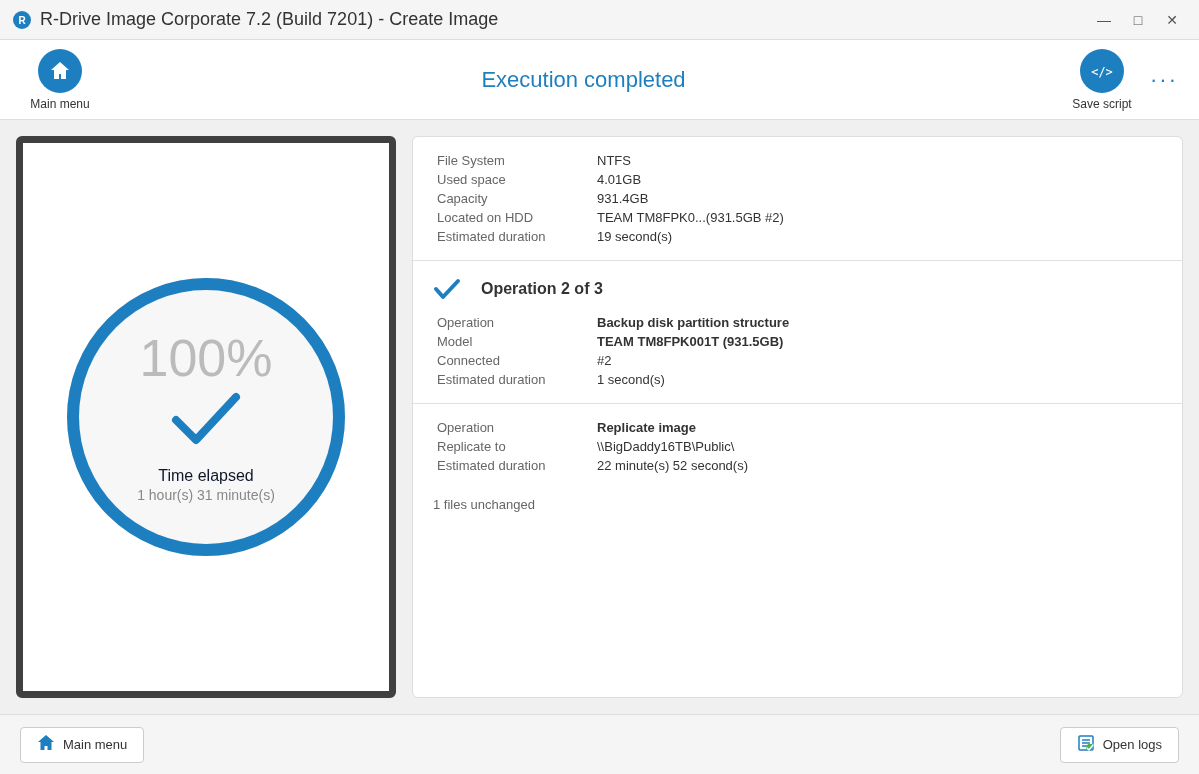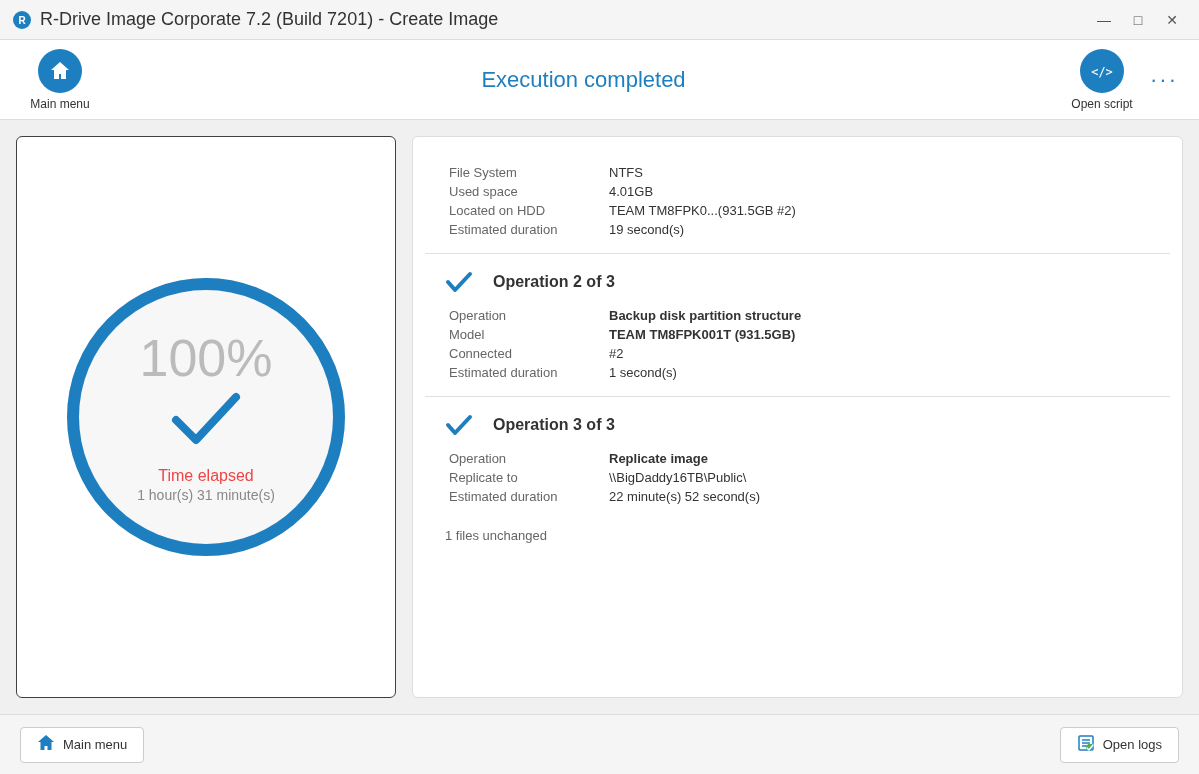--- a/index.html
+++ b/index.html
@@ -123,21 +123,21 @@
       height: calc(774px - 40px - 80px - 60px);
       display: flex;
       padding: 16px;
       gap: 16px;
     }
 
     
     .left-panel {
       background: white;
       border-radius: 6px;
-      border: 1px solid #404040;
+      border: 7px solid #404040;
       width: 380px;
       min-width: 380px;
       display: flex;
       align-items: center;
       justify-content: center;
       flex-direction: column;
     }
 
     .circle-container {
       position: relative;
@@ -186,21 +186,21 @@
     }
 
     .circle-check {
       color: #1e7fc0;
       font-size: 60px;
       margin-top: 8px;
     }
 
     .circle-time-label {
       font-size: 16px;
-      color: #ef4444;
+      color: #0f172a;
       margin-top: 6px;
     }
 
     .circle-time-value {
       font-size: 14px;
       color: #888;
       margin-top: 2px;
     }
 
     
@@ -211,21 +211,21 @@
       border: 1px solid #ddd;
       overflow: hidden;
       position: relative;
       display: flex;
       flex-direction: column;
     }
 
     .right-panel-scroll {
       overflow-y: scroll;
       flex: 1;
-      padding: 12px;
+      padding: 0;
     }
 
     
     .right-panel-scroll::-webkit-scrollbar {
       width: 12px;
     }
     .right-panel-scroll::-webkit-scrollbar-track {
       background: #f0f0f0;
     }
     .right-panel-scroll::-webkit-scrollbar-thumb {
@@ -353,21 +353,21 @@
     <span class="toolbar-title">Execution completed</span>
   </div>
 
   <div class="toolbar-right">
     <div class="toolbar-save-script">
       <div class="toolbar-icon-circle">
         <svg width="22" height="22" viewBox="0 0 22 22" fill="white">
           <text x="11" y="16" text-anchor="middle" font-size="12" font-family="monospace">&lt;/&gt;</text>
         </svg>
       </div>
-      <span class="toolbar-label">Open script</span>
+      <span class="toolbar-label">Save script</span>
     </div>
     <div class="toolbar-more">
       <span class="more-dots">···</span>
     </div>
   </div>
 </div>
 
 <div class="main-content">
 
   <div class="left-panel">
@@ -397,20 +397,24 @@
           <tbody id="info-rows-tbody">
           <tr>
                 <td>File System</td>
                 <td>NTFS</td>
               </tr>
               <tr>
                 <td>Used space</td>
                 <td>4.01GB</td>
               </tr>
               <tr>
+                <td>Capacity</td>
+                <td>931.4GB</td>
+              </tr>
+              <tr>
                 <td>Located on HDD</td>
                 <td>TEAM TM8FPK0...(931.5GB #2)</td>
               </tr>
               <tr>
                 <td>Estimated duration</td>
                 <td>19 second(s)</td>
               </tr>
             </tbody>
         </table>
       </div>
@@ -438,26 +442,20 @@
                   <td>#2</td>
                 </tr>
                 <tr>
                   <td>Estimated duration</td>
                   <td>1 second(s)</td>
                 </tr>
               </tbody>
             </table>
           </div>
           <div class="operation-card">
-            <div class="op-header">
-              <svg class="check-svg" viewBox="0 0 28 28">
-                <polyline points="3,14 10,22 25,6" fill="none" stroke="#1e7fc0" stroke-width="4" stroke-linecap="round" stroke-linejoin="round"></polyline>
-              </svg>
-              <span class="op-title">Operation 3 of 3</span>
-            </div>
             <table class="op-table">
               <tbody>
                 <tr>
                   <td>Operation</td>
                   <td class="bold-text">Replicate image</td>
                 </tr>
                 <tr>
                   <td>Replicate to</td>
                   <td>\\BigDaddy16TB\Public\</td>
                 </tr>

